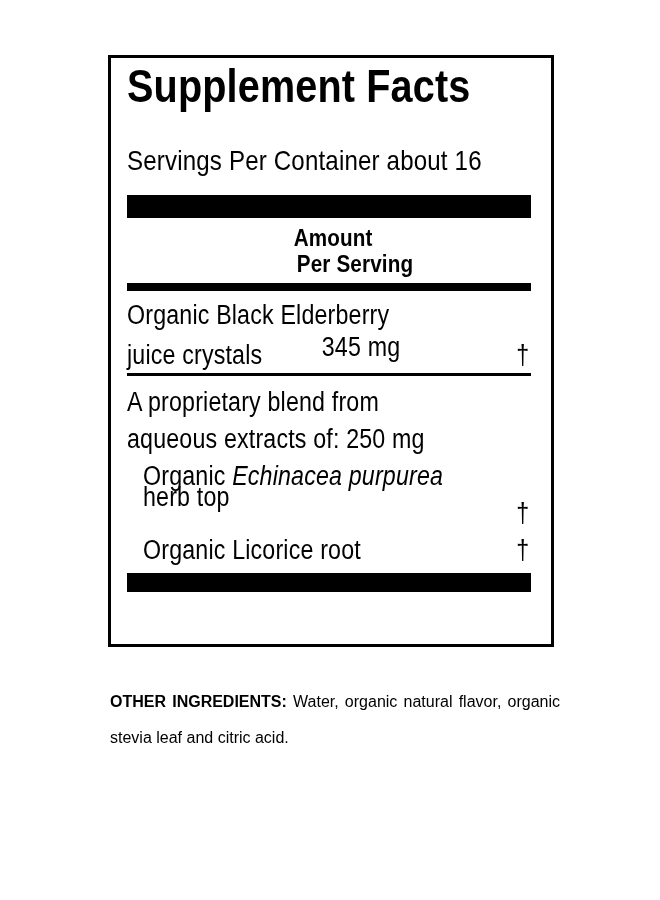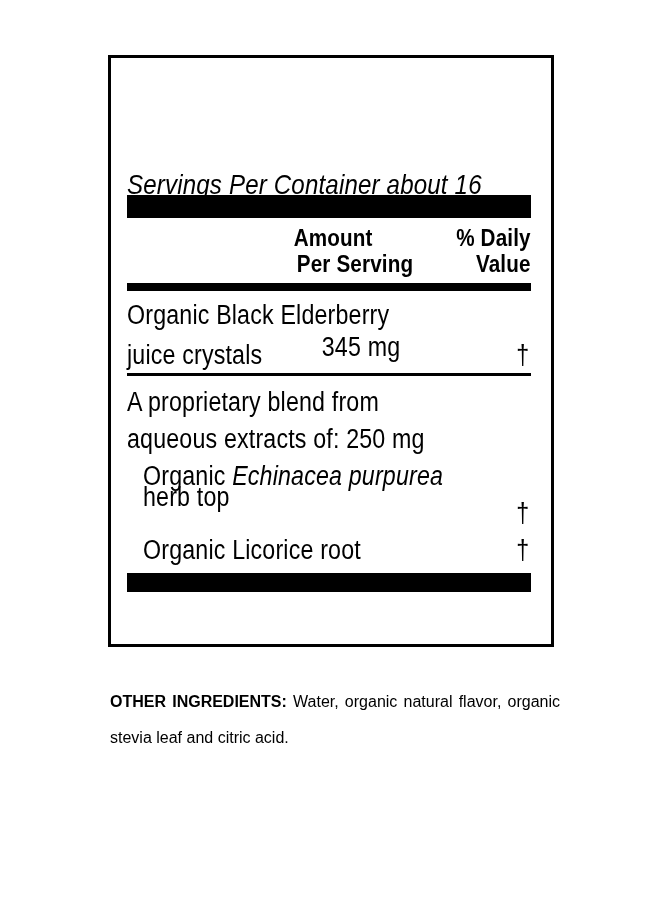--- a/index.html
+++ b/index.html
@@ -57,34 +57,33 @@
   }
   .other-ingredients .oi-label { font-weight: bold; }
 </style>
 </head>
 <body>
 
 <div class="canvas">
 
   <div class="panel">
 
+    <div class="abs" style="left:16px; top:4px;">
+      <span class="cond panel-title">Supplement Facts</span>
+    </div>
 
-    <div class="abs" style="left:16px; top:111px;font-style:italic;">
+    <div class="abs" style="left:16px; top:87px;">
       <span class="cond serving-line">Servings Per Container about 16</span>
     </div>
 
     <div class="bar bar-thick-top" style="top:137px;"></div>
 
     <div class="abs hdr-amount" style="left:244px; top:167px; transform:translateX(-50%);">
       <div><span class="cond cond-c hdr-line">Amount</span></div>
       <div><span class="cond cond-c hdr-line">Per Serving</span></div>
-    </div>
-    <div class="abs hdr-daily" style="right:20px; top:167px;">
-      <div><span class="cond cond-r hdr-line">% Daily</span></div>
-      <div><span class="cond cond-r hdr-line">Value</span></div>
     </div>
 
     <div class="bar bar-medium" style="top:225px;"></div>
 
     <div>
       <div class="abs" style="left:16px; top:240px;">
         <span class="cond body-line">Organic Black Elderberry</span>
       </div>
       <div class="abs" style="left:16px; top:280px;">
         <span class="cond body-line">juice crystals</span>

